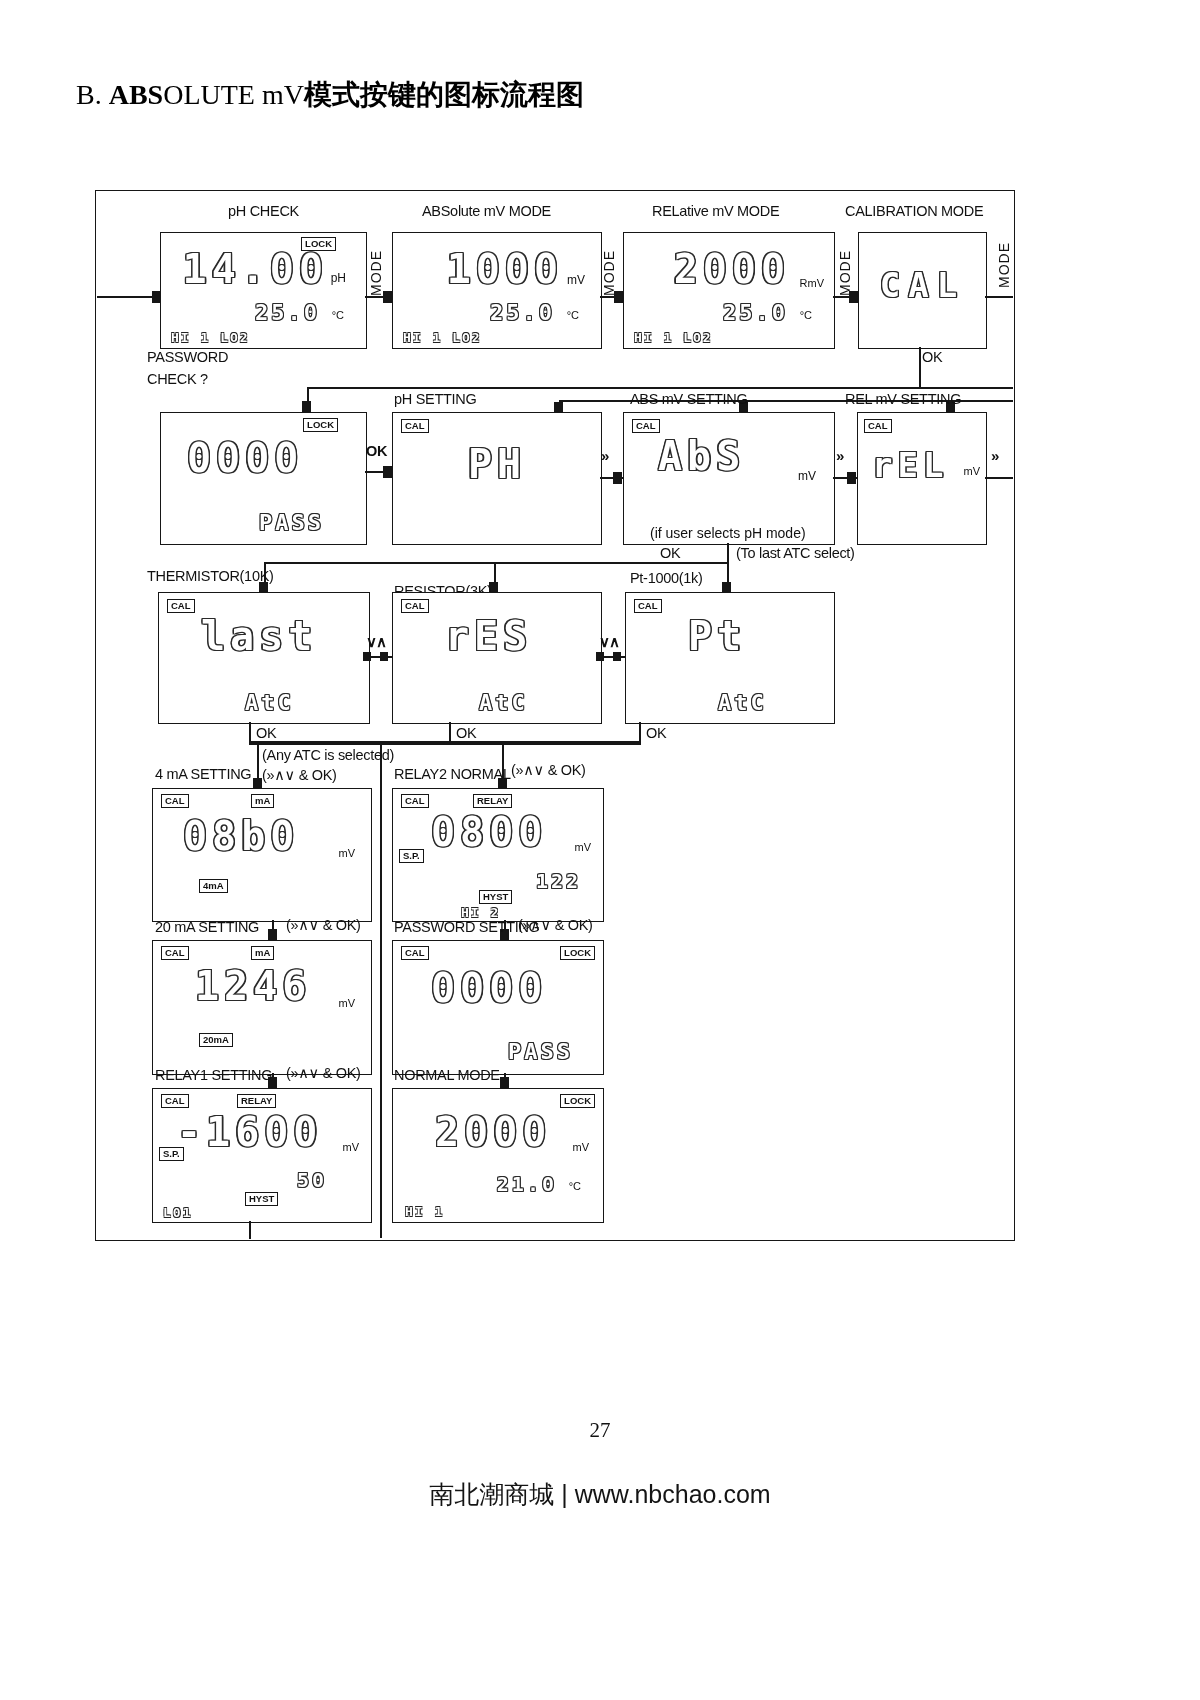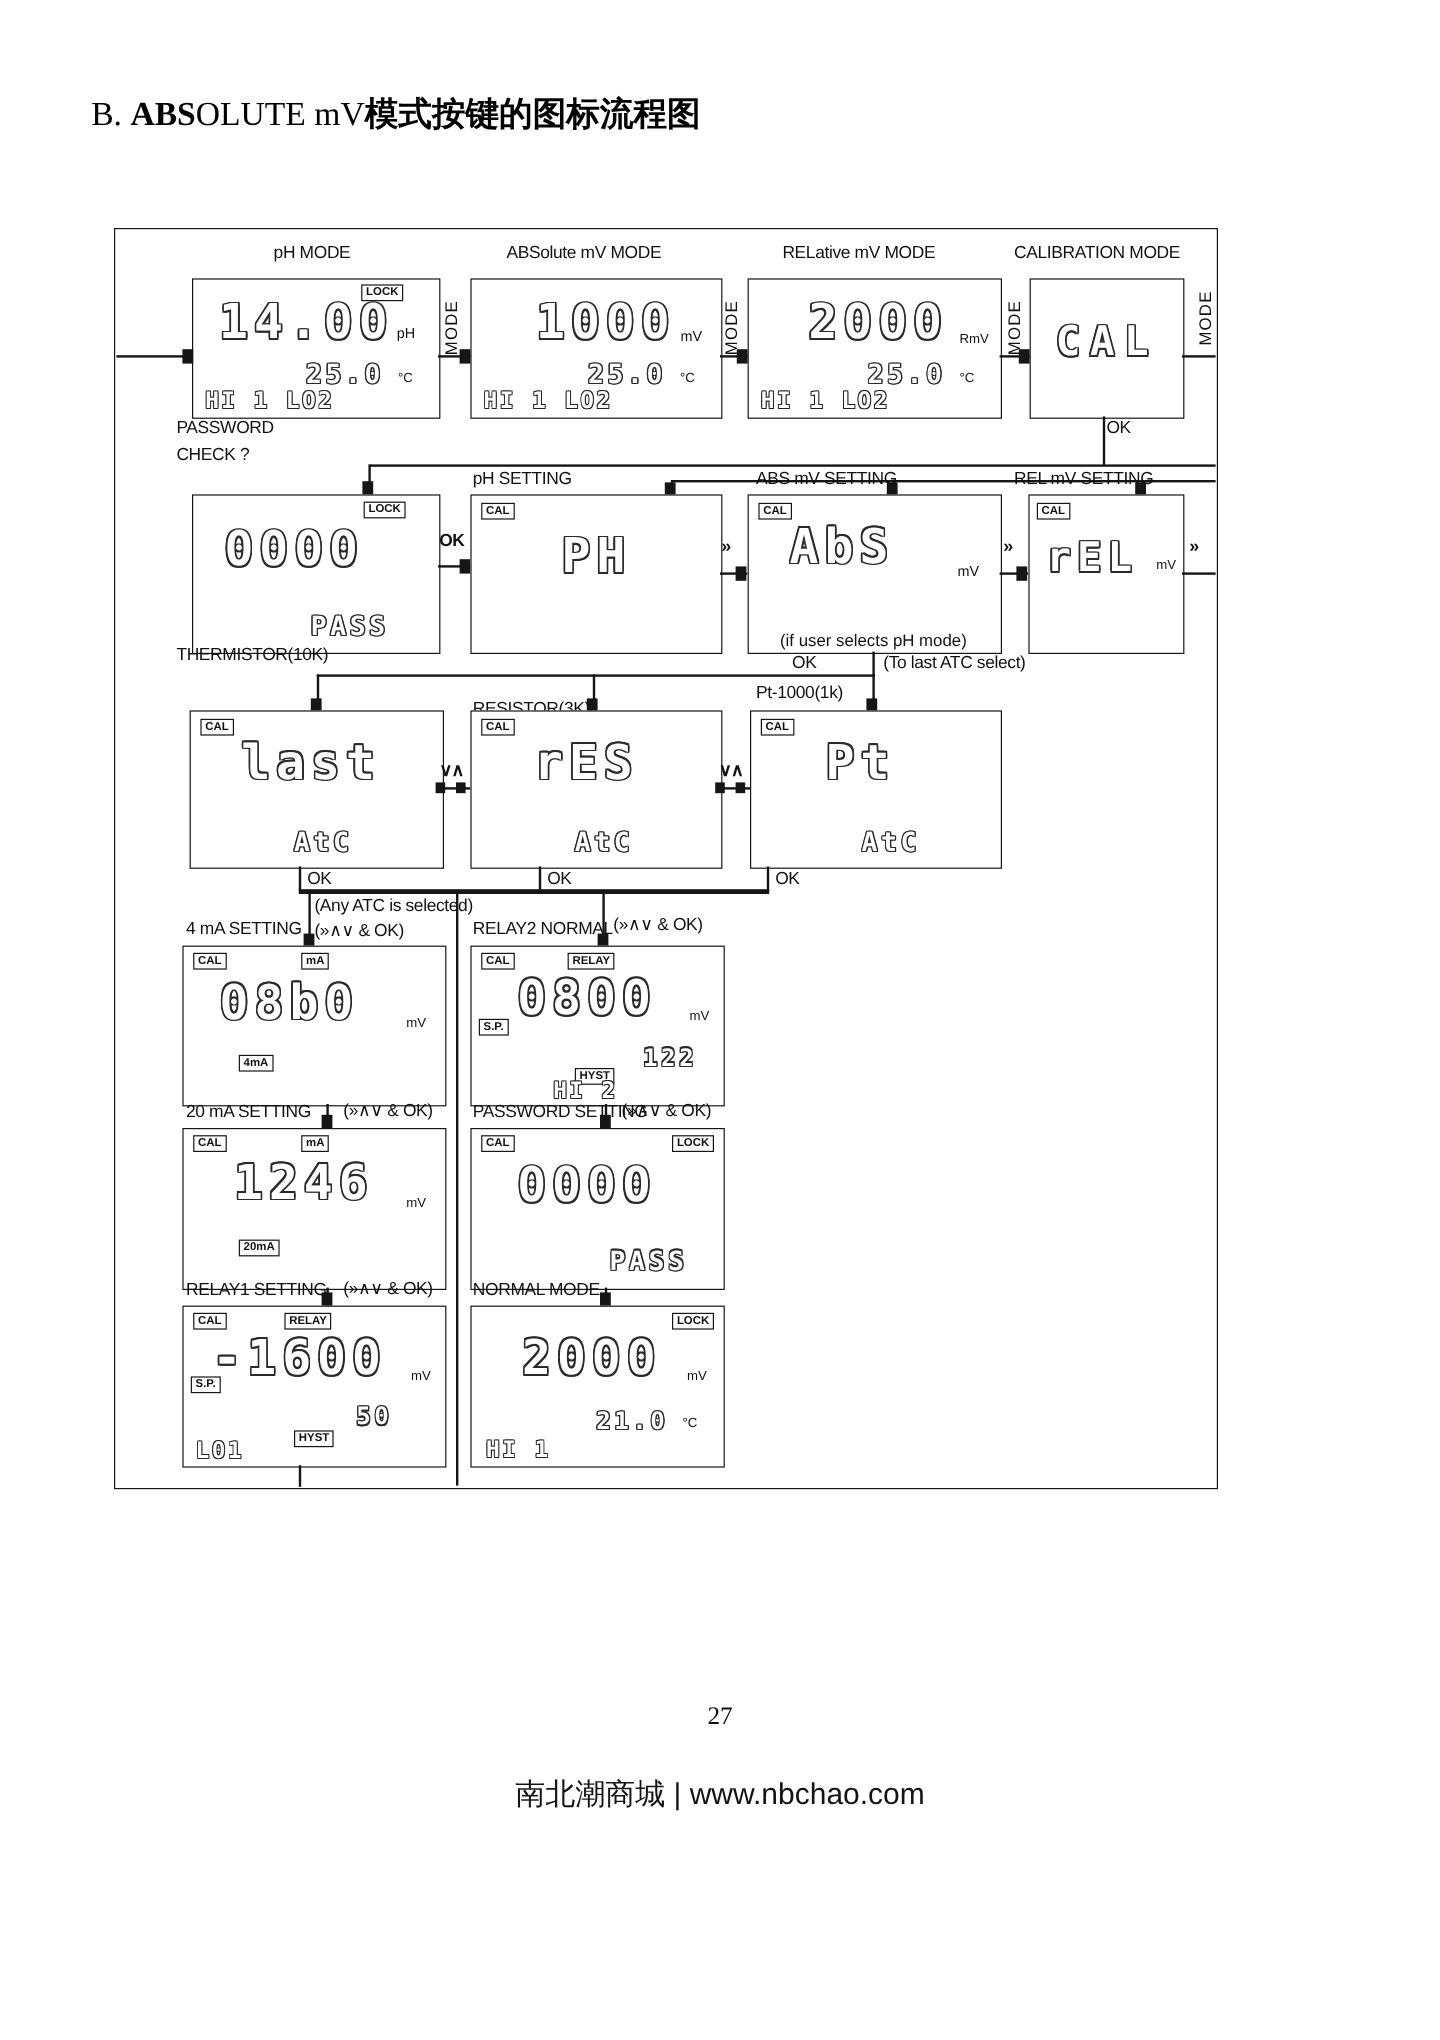--- a/index.html
+++ b/index.html
@@ -12,21 +12,21 @@
   .note{position:absolute;font-size:14px;white-space:nowrap;color:#111}
   .seg{font-family:"DejaVu Sans Mono",monospace;font-weight:bold;color:#fff;white-space:nowrap;
        text-shadow:-1.3px -1.3px 0 #2a2a2a,1.3px -1.3px 0 #2a2a2a,-1.3px 1.3px 0 #2a2a2a,
                    1.3px 1.3px 0 #2a2a2a,-1.3px 0 0 #2a2a2a,1.3px 0 0 #2a2a2a,
                    0 -1.3px 0 #2a2a2a,0 1.3px 0 #2a2a2a;}
   .seg-xl{font-size:40px;letter-spacing:5px;line-height:1.05}
   .seg-lg{font-size:34px;letter-spacing:8px}
   .seg-md{font-size:22px;letter-spacing:3px;
        text-shadow:-1px -1px 0 #2a2a2a,1px -1px 0 #2a2a2a,-1px 1px 0 #2a2a2a,1px 1px 0 #2a2a2a,
                    -1px 0 0 #2a2a2a,1px 0 0 #2a2a2a,0 -1px 0 #2a2a2a,0 1px 0 #2a2a2a;}
-  .seg-sm{font-size:19px;letter-spacing:2px;
+  .seg-sm{font-size:13px;letter-spacing:2px;
        text-shadow:-0.8px -0.8px 0 #222,0.8px -0.8px 0 #222,-0.8px 0.8px 0 #222,0.8px 0.8px 0 #222;}
   .badge{position:absolute;border:1.4px solid #161616;font-size:9.5px;line-height:12px;
          padding:0 3px;background:#fff;white-space:nowrap;font-weight:bold;letter-spacing:0}
   .unit{position:absolute;font-size:12px;white-space:nowrap;color:#111}
   .hline{position:absolute;height:2px;background:#161616}
   .hline.thick{height:3.5px}
   .vline{position:absolute;width:2px;background:#161616}
   .node{position:absolute;width:9px;height:12px;background:#161616}
   .nodesm{position:absolute;width:8px;height:9px;background:#161616}
   .modev{position:absolute;writing-mode:vertical-rl;transform:rotate(180deg);
@@ -39,21 +39,21 @@
   .footer{position:absolute;left:0;right:0;top:1478px;text-align:center;
           font-size:25px;font-weight:500;color:#141414}
 </style>
 </head>
 <body>
 
 <div class="title"><span>B. </span><b>ABS</b><span>OLUTE mV</span><span style="font-weight:700">模式按键的图标流程图</span></div>
 
 <div class="frame" style="left:95px;top:190px;width:918px;height:1049px"></div>
 
-<div class="lbl" style="left:228px;top:203px">pH MODE</div>
+<div class="lbl" style="left:228px;top:203px">pH CHECK</div>
 <div class="box" style="left:160px;top:232px;width:205px;height:115px">
   <span class="badge" style="right:30px;top:4px">LOCK</span>
   <span class="seg seg-xl abs" style="right:38px;top:15px">14.00</span>
   <span class="unit" style="right:20px;top:38px">pH</span>
   <span class="seg seg-md abs" style="right:46px;bottom:23px">25.0</span>
   <span class="unit" style="right:22px;bottom:27px;font-size:11px">°C</span>
   <span class="seg seg-sm abs" style="left:10px;bottom:3px">HI 1 LO2</span>
 </div>
 
 <div class="modev" style="left:368px;top:236px;height:60px">MODE</div>
@@ -158,21 +158,21 @@
 <div class="lbl" style="left:660px;top:545px">OK</div>
 <div class="lbl" style="left:736px;top:545px">(To last ATC select)</div>
 <div class="hline" style="left:264px;top:562px;width:465px"></div>
 <div class="vline" style="left:264px;top:562px;height:31px"></div>
 <div class="node" style="left:259px;top:582px"></div>
 <div class="vline" style="left:494px;top:562px;height:31px"></div>
 <div class="node" style="left:489px;top:582px"></div>
 <div class="vline" style="left:727px;top:562px;height:31px"></div>
 <div class="node" style="left:722px;top:582px"></div>
 
-<div class="lbl" style="left:147px;top:538px">THERMISTOR(10K)</div>
+<div class="lbl" style="left:147px;top:568px">THERMISTOR(10K)</div>
 <div class="box" style="left:158px;top:592px;width:210px;height:130px">
   <span class="badge" style="left:8px;top:6px">CAL</span>
   <span class="seg seg-xl abs" style="left:42px;top:22px">last</span>
   <span class="seg seg-md abs" style="left:86px;bottom:8px">AtC</span>
 </div>
 
 <div class="chev" style="left:366px;top:633px">∨∧</div>
 <div class="hline" style="left:368px;top:656px;width:24px"></div>
 <div class="nodesm" style="left:363px;top:652px"></div>
 <div class="nodesm" style="left:380px;top:652px"></div>

